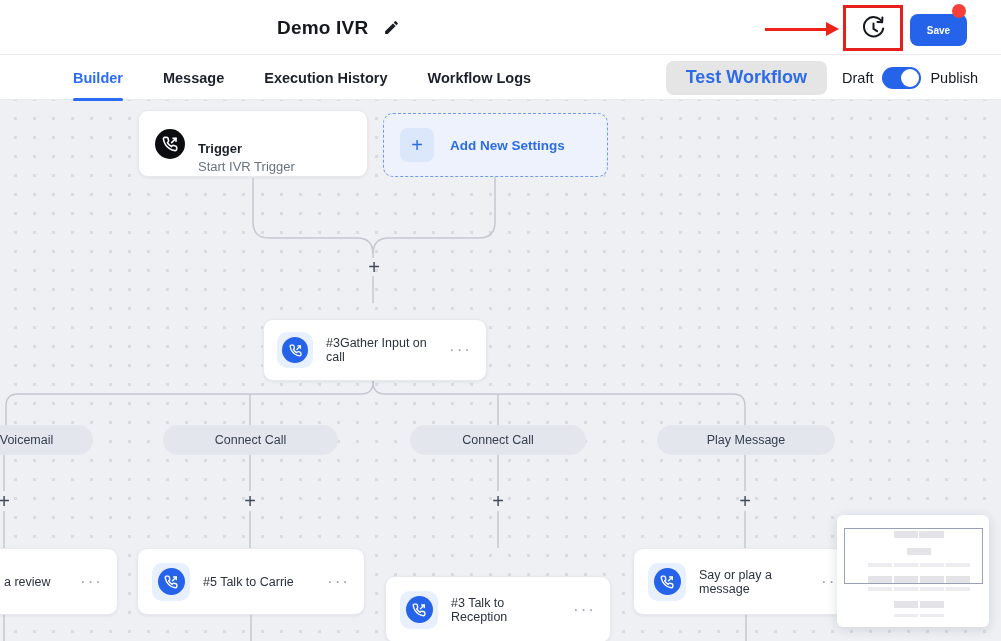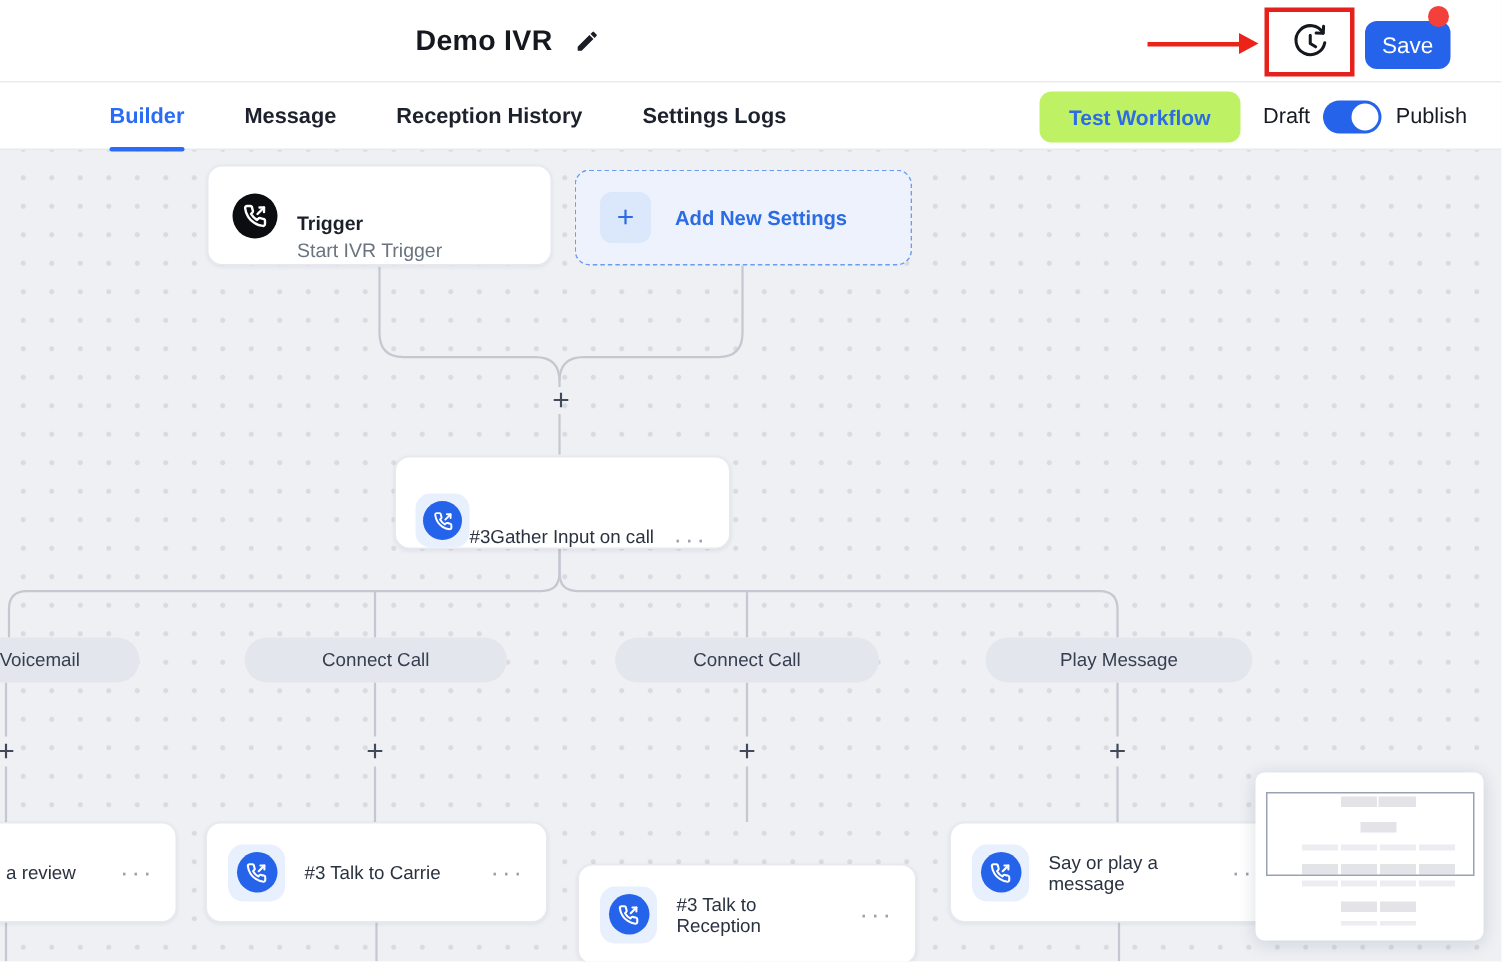--- a/index.html
+++ b/index.html
@@ -15,36 +15,36 @@
   .page-title { font-size:19px; font-weight:700; color:#15181e; letter-spacing:.2px; }
   .pencil-btn { width:20px; height:20px; display:flex; align-items:center; justify-content:center; cursor:pointer; }
 
   .arrow-shaft { position:absolute; left:765px; top:28px; width:63px; height:2.6px; background:#ec2318; }
   .arrow-head  { position:absolute; left:826px; top:22px; width:0; height:0;
                  border-left:13px solid #ec2318; border-top:7px solid transparent; border-bottom:7px solid transparent; }
   .red-box { position:absolute; left:843px; top:5px; width:60px; height:46px;
              border:3px solid #e5201d; background:#fff; display:flex; align-items:center; justify-content:center; }
   .save-btn { position:absolute; left:910px; top:14px; width:57px; height:32px;
               background:#2563eb; border:none; border-radius:8px; color:#fff;
-              font-size:15px; font-weight:400; font-family:inherit; cursor:pointer; }
+              font-size:10px; font-weight:700; font-family:inherit; cursor:pointer; }
   .save-dot { position:absolute; left:952px; top:4px; width:14px; height:14px;
               border-radius:50%; background:#f4403a; z-index:21; }
 
   
   .tabbar { position:absolute; top:55px; left:0; width:1001px; height:45px;
             background:#fff; border-bottom:1px solid #e8eaee; z-index:19; }
   .tabs { position:absolute; left:73px; top:0; height:45px; display:flex; gap:40px;justify-content:center; }
   .tab { position:relative; height:45px; display:flex; align-items:center;
          font-size:14.5px; font-weight:600; color:#1c212c; cursor:pointer; }
   .tab.active { color:#2b6cf6; }
   .tab.active::after { content:""; position:absolute; left:0; bottom:-1px; width:100%;
                        height:3px; background:#2b6cf6; border-radius:2px; }
   .tab-actions { position:absolute; right:23px; top:0; height:45px; display:flex; align-items:center; gap:15px; }
-  .test-btn { background:#bef264; color:#2e6be6; border:none; border-radius:8px;
-              height:34px; padding:0 20px; font-size:14px; font-weight:600; font-family:inherit; cursor:pointer; }
+  .test-btn { background:#e5e5e5; color:#2e6be6; border:none; border-radius:8px;
+              height:34px; padding:0 20px; font-size:18px; font-weight:600; font-family:inherit; cursor:pointer; }
   .toggle-row { display:flex; align-items:center; gap:9px; }
   .toggle-label { font-size:14.5px; color:#171b24; font-weight:500;text-align:right; }
   .switch { width:39px; height:22px; border-radius:11px; background:#2563eb; position:relative; cursor:pointer; }
   .knob { position:absolute; right:2px; top:2px; width:18px; height:18px; border-radius:50%; background:#fff; }
 
   
   .canvas { position:absolute; top:100px; left:0; width:1001px; height:541px;
             background:#eef0f4;
             background-image:radial-gradient(circle, #d9dbe0 1.5px, transparent 1.6px);
             background-size:19px 19px; background-position:6px 9px; overflow:hidden; }
@@ -111,22 +111,22 @@
     </div>
 
     <button class="save-btn">Save</button>
     <div class="save-dot"></div>
   </div>
 
   <div class="tabbar">
     <div class="tabs">
       <div class="tab active">Builder</div>
       <div class="tab">Message</div>
-      <div class="tab">Reception History</div>
-      <div class="tab">Settings Logs</div>
+      <div class="tab">Execution History</div>
+      <div class="tab">Workflow Logs</div>
     </div>
     <div class="tab-actions">
       <button class="test-btn">Test Workflow</button>
       <div class="toggle-row">
         <span class="toggle-label">Draft</span>
         <div class="switch">
           <div class="knob"></div>
         </div>
         <span class="toggle-label">Publish</span>
       </div>
@@ -177,21 +177,21 @@
       </div>
     </div>
 
     <div class="add-trigger" style="top:13px;">
       <div class="plus-square">+</div>
       <div class="add-trigger-label">Add New Settings</div>
     </div>
 
     <div class="wire-plus" style="left:365px; top:158px;">+</div>
 
-    <div class="node-card" style="left:263px; top:204px; width:224px; height:62px; padding-left:13px; align-items:flex-end;">
+    <div class="node-card" style="left:263px; top:219px; width:224px; height:62px; padding-left:13px; gap:13px;">
       <div class="icon-square" style="width:36px; height:36px;">
         <div class="icon-circle" style="width:26px; height:26px; background:#2563eb;">
           <svg width="13" height="13" viewBox="0 0 24 24" fill="none" stroke="#fff" stroke-width="2.4" stroke-linecap="round" stroke-linejoin="round">
             <path d="M22 16.92v3a2 2 0 0 1-2.18 2 19.79 19.79 0 0 1-8.63-3.07 19.5 19.5 0 0 1-6-6A19.79 19.79 0 0 1 2.12 4.18 2 2 0 0 1 4.11 2h3a2 2 0 0 1 2 1.72c.13.96.36 1.9.7 2.81a2 2 0 0 1-.45 2.11L8.09 9.91a16 16 0 0 0 6 6l1.27-1.27a2 2 0 0 1 2.11-.45c.91.34 1.85.57 2.81.7A2 2 0 0 1 22 16.92z"></path>
             <polyline points="16.5 3.5 21 3.5 21 8"></polyline>
               <line x1="14.5" y1="10" x2="21" y2="3.5"></line>
           </svg>
         </div>
       </div>
       <div class="node-label">#3Gather Input on call</div>
@@ -216,21 +216,21 @@
     <div class="node-card" style="left:137px; top:448px; width:228px; height:67px; padding-left:14px; gap:13px;">
       <div class="icon-square" style="width:38px; height:38px;">
         <div class="icon-circle" style="width:27px; height:27px; background:#2563eb;">
           <svg width="14" height="14" viewBox="0 0 24 24" fill="none" stroke="#fff" stroke-width="2.4" stroke-linecap="round" stroke-linejoin="round">
             <path d="M22 16.92v3a2 2 0 0 1-2.18 2 19.79 19.79 0 0 1-8.63-3.07 19.5 19.5 0 0 1-6-6A19.79 19.79 0 0 1 2.12 4.18 2 2 0 0 1 4.11 2h3a2 2 0 0 1 2 1.72c.13.96.36 1.9.7 2.81a2 2 0 0 1-.45 2.11L8.09 9.91a16 16 0 0 0 6 6l1.27-1.27a2 2 0 0 1 2.11-.45c.91.34 1.85.57 2.81.7A2 2 0 0 1 22 16.92z"></path>
             <polyline points="16.5 3.5 21 3.5 21 8"></polyline>
               <line x1="14.5" y1="10" x2="21" y2="3.5"></line>
           </svg>
         </div>
       </div>
-      <div class="node-label">#3 Talk to Carrie</div>
+      <div class="node-label">#5 Talk to Carrie</div>
       <div class="more">···</div>
     </div>
 
     <div class="node-card" style="left:385px; top:476px; width:226px; height:67px; padding-left:14px; gap:13px;">
       <div class="icon-square" style="width:38px; height:38px;">
         <div class="icon-circle" style="width:27px; height:27px; background:#2563eb;">
           <svg width="14" height="14" viewBox="0 0 24 24" fill="none" stroke="#fff" stroke-width="2.4" stroke-linecap="round" stroke-linejoin="round">
             <path d="M22 16.92v3a2 2 0 0 1-2.18 2 19.79 19.79 0 0 1-8.63-3.07 19.5 19.5 0 0 1-6-6A19.79 19.79 0 0 1 2.12 4.18 2 2 0 0 1 4.11 2h3a2 2 0 0 1 2 1.72c.13.96.36 1.9.7 2.81a2 2 0 0 1-.45 2.11L8.09 9.91a16 16 0 0 0 6 6l1.27-1.27a2 2 0 0 1 2.11-.45c.91.34 1.85.57 2.81.7A2 2 0 0 1 22 16.92z"></path>
             <polyline points="16.5 3.5 21 3.5 21 8"></polyline>
               <line x1="14.5" y1="10" x2="21" y2="3.5"></line>

